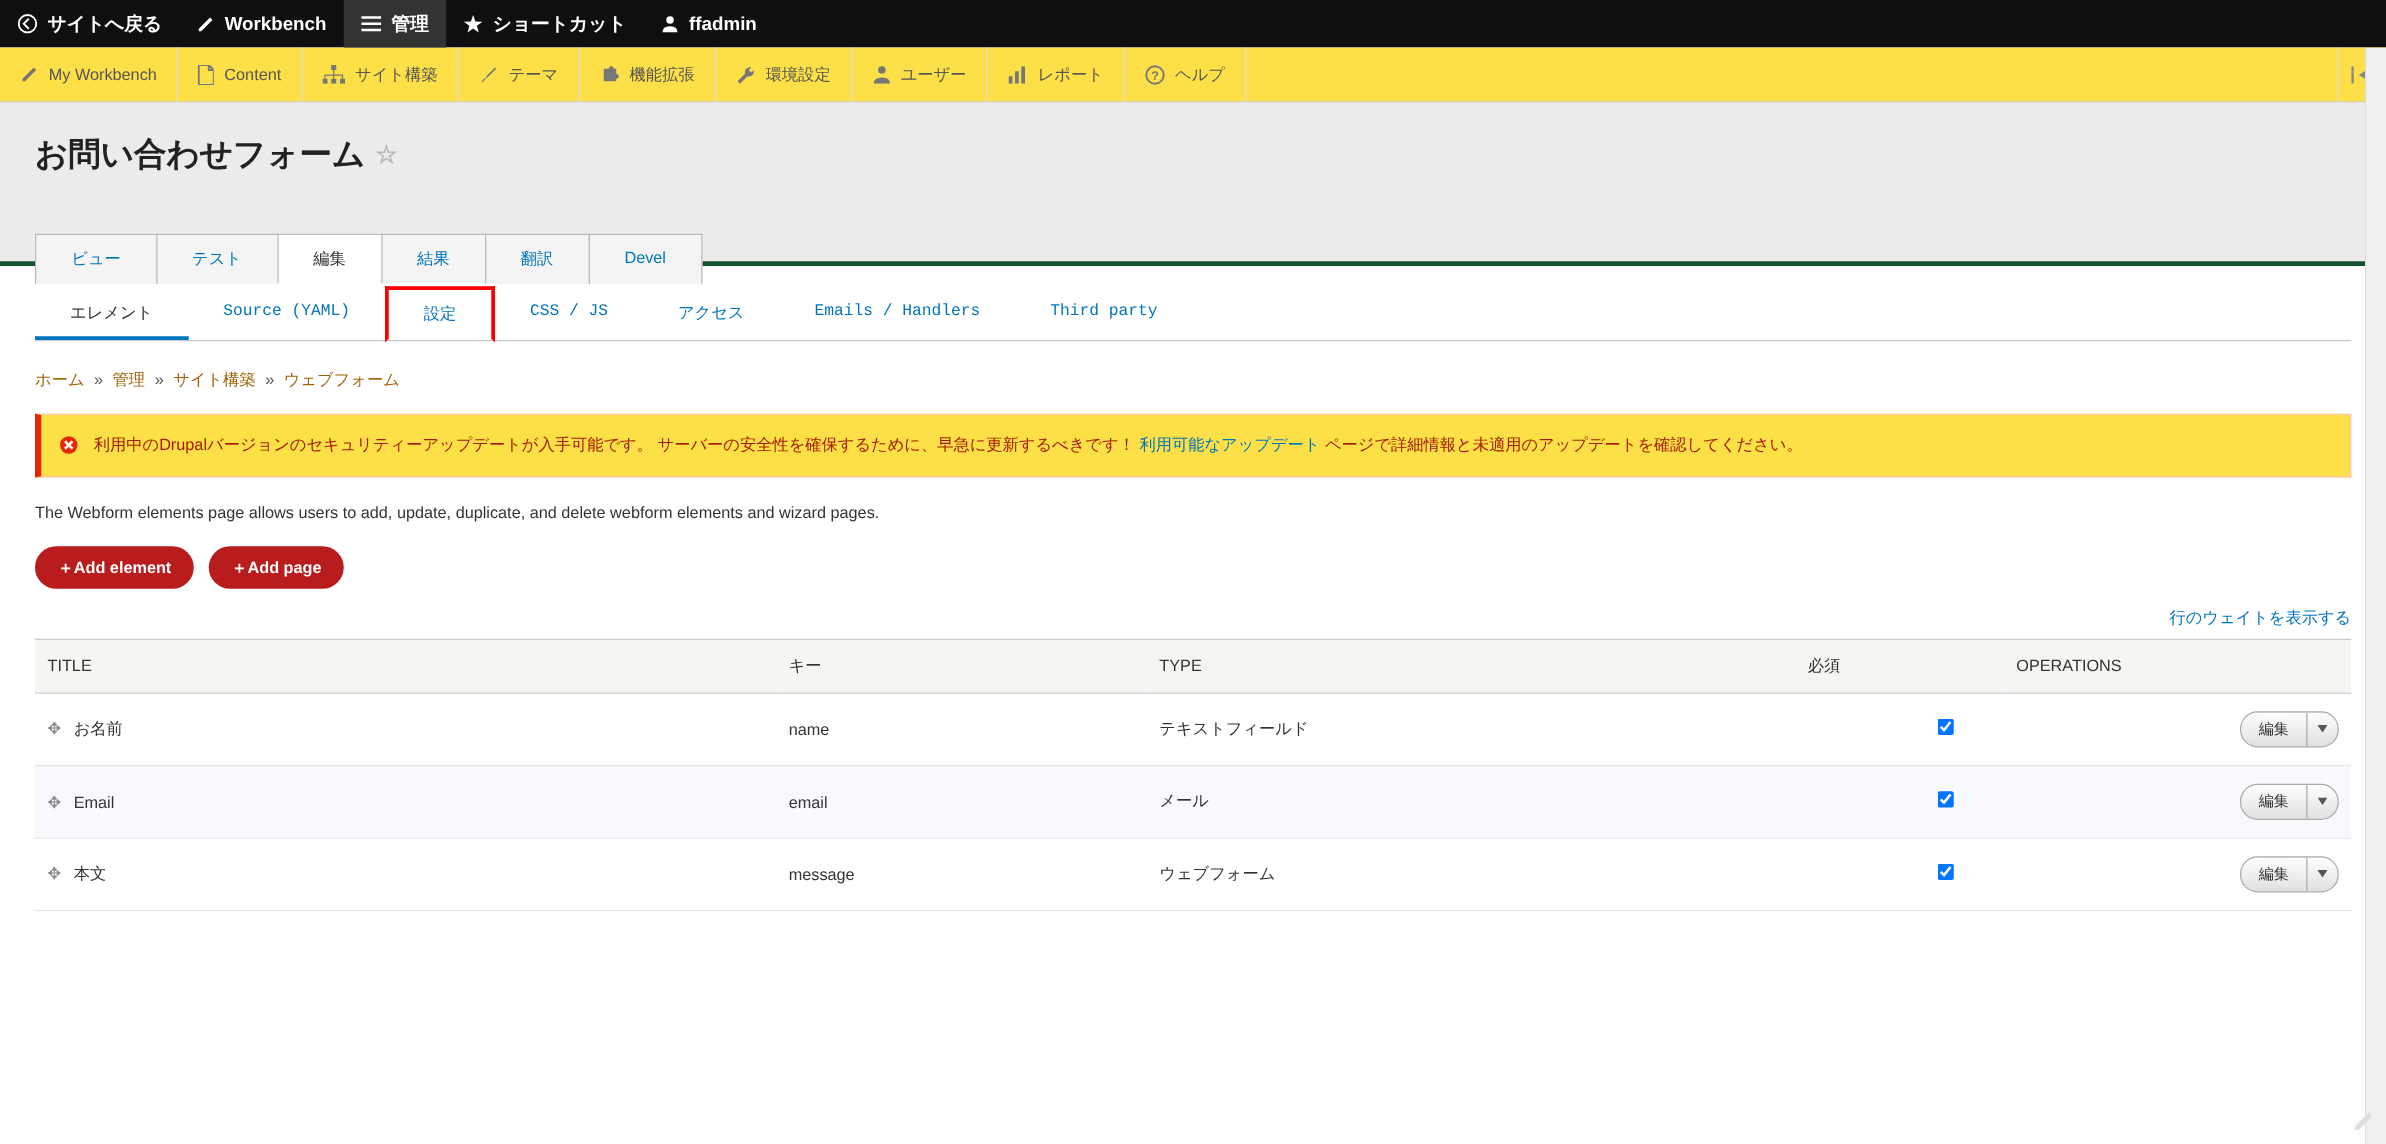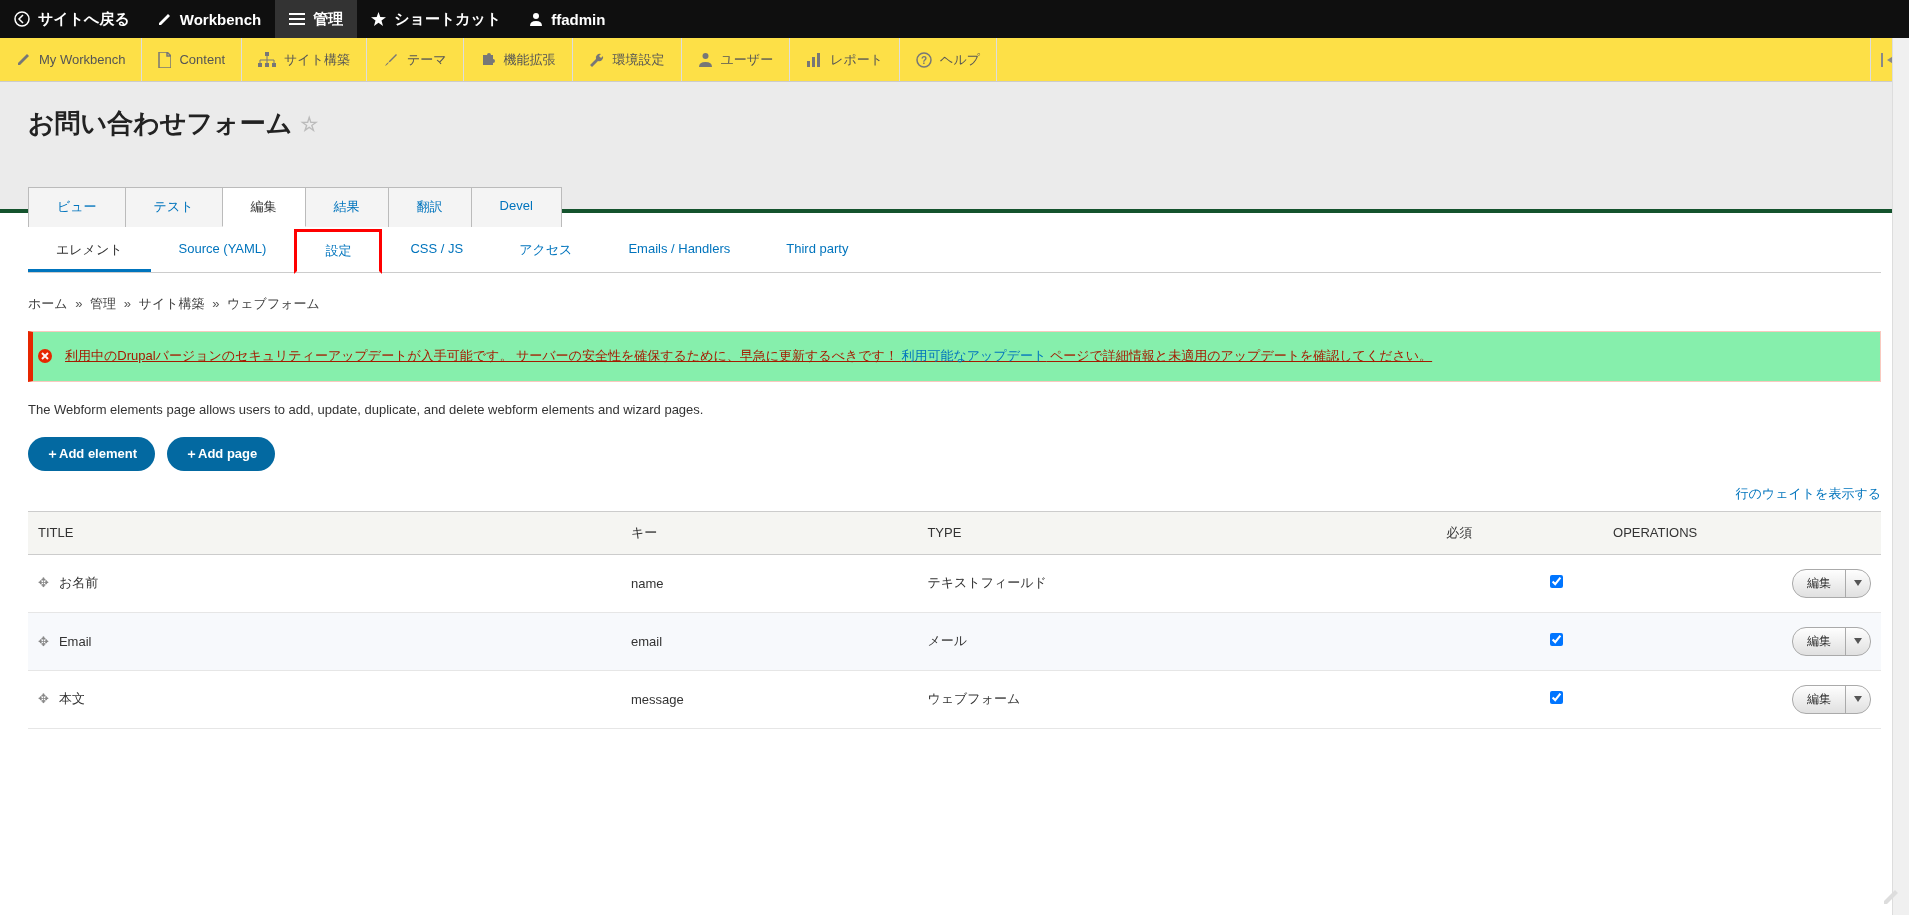--- a/index.html
+++ b/index.html
@@ -27,41 +27,41 @@
 
 .primary-tabs { display: flex; margin: 28px 28px 0 28px; }
 .primary-tabs .ptab { padding: 10px 28px; background: #fff; border: 1px solid #bbb; border-bottom: none; color: #0074bd; margin-right: -1px; cursor: pointer; position: relative; top: 18px; }
 .primary-tabs .ptab.active { color: #333; border-bottom: 1px solid #fff; z-index: 2; }
 .primary-tabs .ptab:not(.active) { background: #f4f4f4; }
 
 
 .content { padding: 0 28px 28px 28px; background: #fff; }
 
 
-.secondary-tabs { display: flex; border-bottom: 1px solid #ccc; padding-top: 18px; }
+.secondary-tabs { display: flex; border-bottom: 1px solid #ccc; padding-top: 18px; font-family: Liberation Mono, monospace; }
 .secondary-tabs .stab { padding: 10px 28px; color: #0074bd; cursor: pointer; border-bottom: 3px solid transparent; }
 .secondary-tabs .stab.active { color: #333; border-bottom-color: #0074bd; }
 .highlight-box { border: 3px solid #ff0000; margin: -2px 0; }
 
 
 .breadcrumb { padding: 22px 0 18px 0; color: #555; }
-.breadcrumb a { color: #404040; text-decoration: none; }
+.breadcrumb a { color: #a16207; text-decoration: none; }
 .breadcrumb .sep { margin: 0 4px; color: #555; }
 
 
-.alert { background: #86efac; border: 1px solid #f9c9bf; border-left: 5px solid #e62600; padding: 14px 4px; display: flex; align-items: flex-start; color: #a51b00; line-height: 1.6; text-decoration: underline; }
+.alert { background: #fde047; border: 1px solid #f9c9bf; border-left: 5px solid #e62600; padding: 14px 14px; display: flex; align-items: flex-start; color: #a51b00; line-height: 1.6; }
 .alert .x-icon { color: #e62600; margin-right: 12px; margin-top: 2px; flex-shrink: 0; }
 .alert a { color: #0074bd; text-decoration: none; }
 
 
 .desc { padding: 20px 0; color: #333; }
 
 
 .btn-row { display: flex; gap: 12px; }
-.btn-primary { background: #0369a1; color: #fff; padding: 8px 18px; border-radius: 20px; border: none; font-weight: bold; cursor: pointer; font-size: 13px; }
+.btn-primary { background: #b91c1c; color: #fff; padding: 8px 18px; border-radius: 20px; border: none; font-weight: bold; cursor: pointer; font-size: 13px; }
 
 
 .row-weights-link { text-align: right; padding: 14px 0 8px 0; }
 .row-weights-link a { color: #0074bd; text-decoration: none; }
 
 
 table.elements { width: 100%; border-collapse: collapse; }
 table.elements thead th { background: #f5f5f2; border-top: 1px solid #ccc; border-bottom: 1px solid #ccc; text-align: left; padding: 12px 10px; font-weight: normal; color: #333; }
 table.elements tbody tr { border-bottom: 1px solid #e6e6e6; }
 table.elements tbody tr:nth-child(even) { background: #f7f9fc; }

